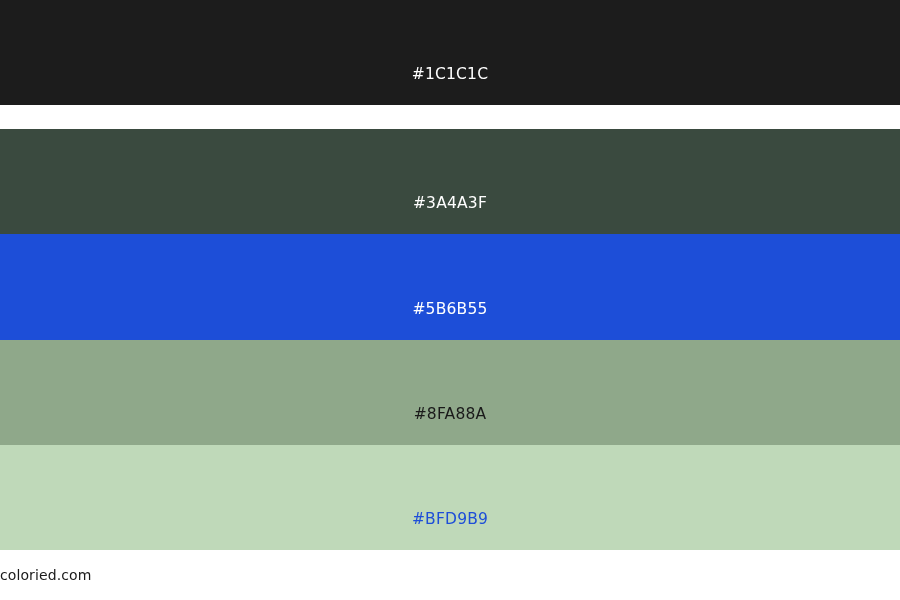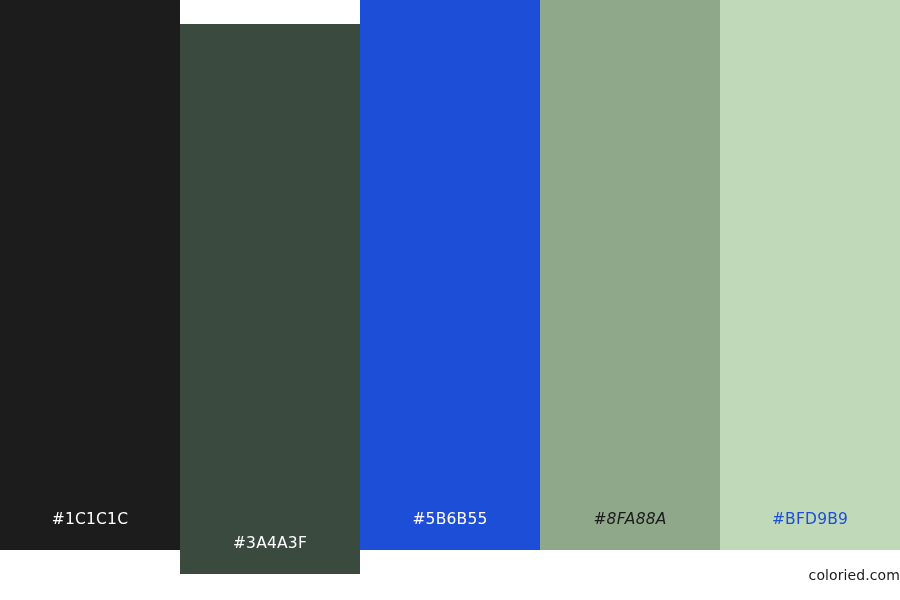--- a/index.html
+++ b/index.html
@@ -17,20 +17,21 @@
     width: 900px;
     height: 600px;
     display: flex;
     flex-direction: column;
     background: #ffffff;
   }
   .swatch-strip {
     width: 900px;
     height: 550px;
     display: flex;
+    flex-direction: column;
   }
   .swatch {
     flex: 1 1 20%;
     height: 550px;
     position: relative;
     display: block;
   }
   .swatch-label {
     position: absolute;
     left: 0;
@@ -43,21 +44,21 @@
     letter-spacing: 0.2px;
     white-space: nowrap;
     font-family: "DejaVu Sans", "Liberation Sans", sans-serif;
   }
   .footer {
     width: 900px;
     height: 50px;
     background: #ffffff;
     display: flex;
     align-items: center;
-    justify-content: flex-end;
+    justify-content: flex-start;
   }
   .footer-text {
     font-size: 14px;
     color: #1a1a1a;
     letter-spacing: 0.1px;
     font-family: "DejaVu Sans", "Liberation Sans", sans-serif;
   }
 </style>
 </head>
 <body>
@@ -72,21 +73,21 @@
 
     <div class="swatch" style="background-color: rgb(58, 74, 63); margin-top: 24px;">
       <span class="swatch-label" style="color: rgb(255, 255, 255);">#3A4A3F</span>
     </div>
 
     <div class="swatch" style="background-color: #1d4ed8;">
       <span class="swatch-label" style="color: rgb(255, 255, 255);">#5B6B55</span>
     </div>
 
     <div class="swatch" style="background-color: rgb(143, 168, 138);">
-      <span class="swatch-label" style="color: rgb(26, 26, 26); font-style: italic;">#8FA88A</span>
+      <span class="swatch-label" style="color: rgb(26, 26, 26);">#8FA88A</span>
     </div>
 
     <div class="swatch" style="background-color: rgb(191, 217, 185);">
       <span class="swatch-label" style="color: #1d4ed8;">#BFD9B9</span>
     </div>
 
   </div>
 
   <div class="footer">
     <span class="footer-text">coloried.com</span>

